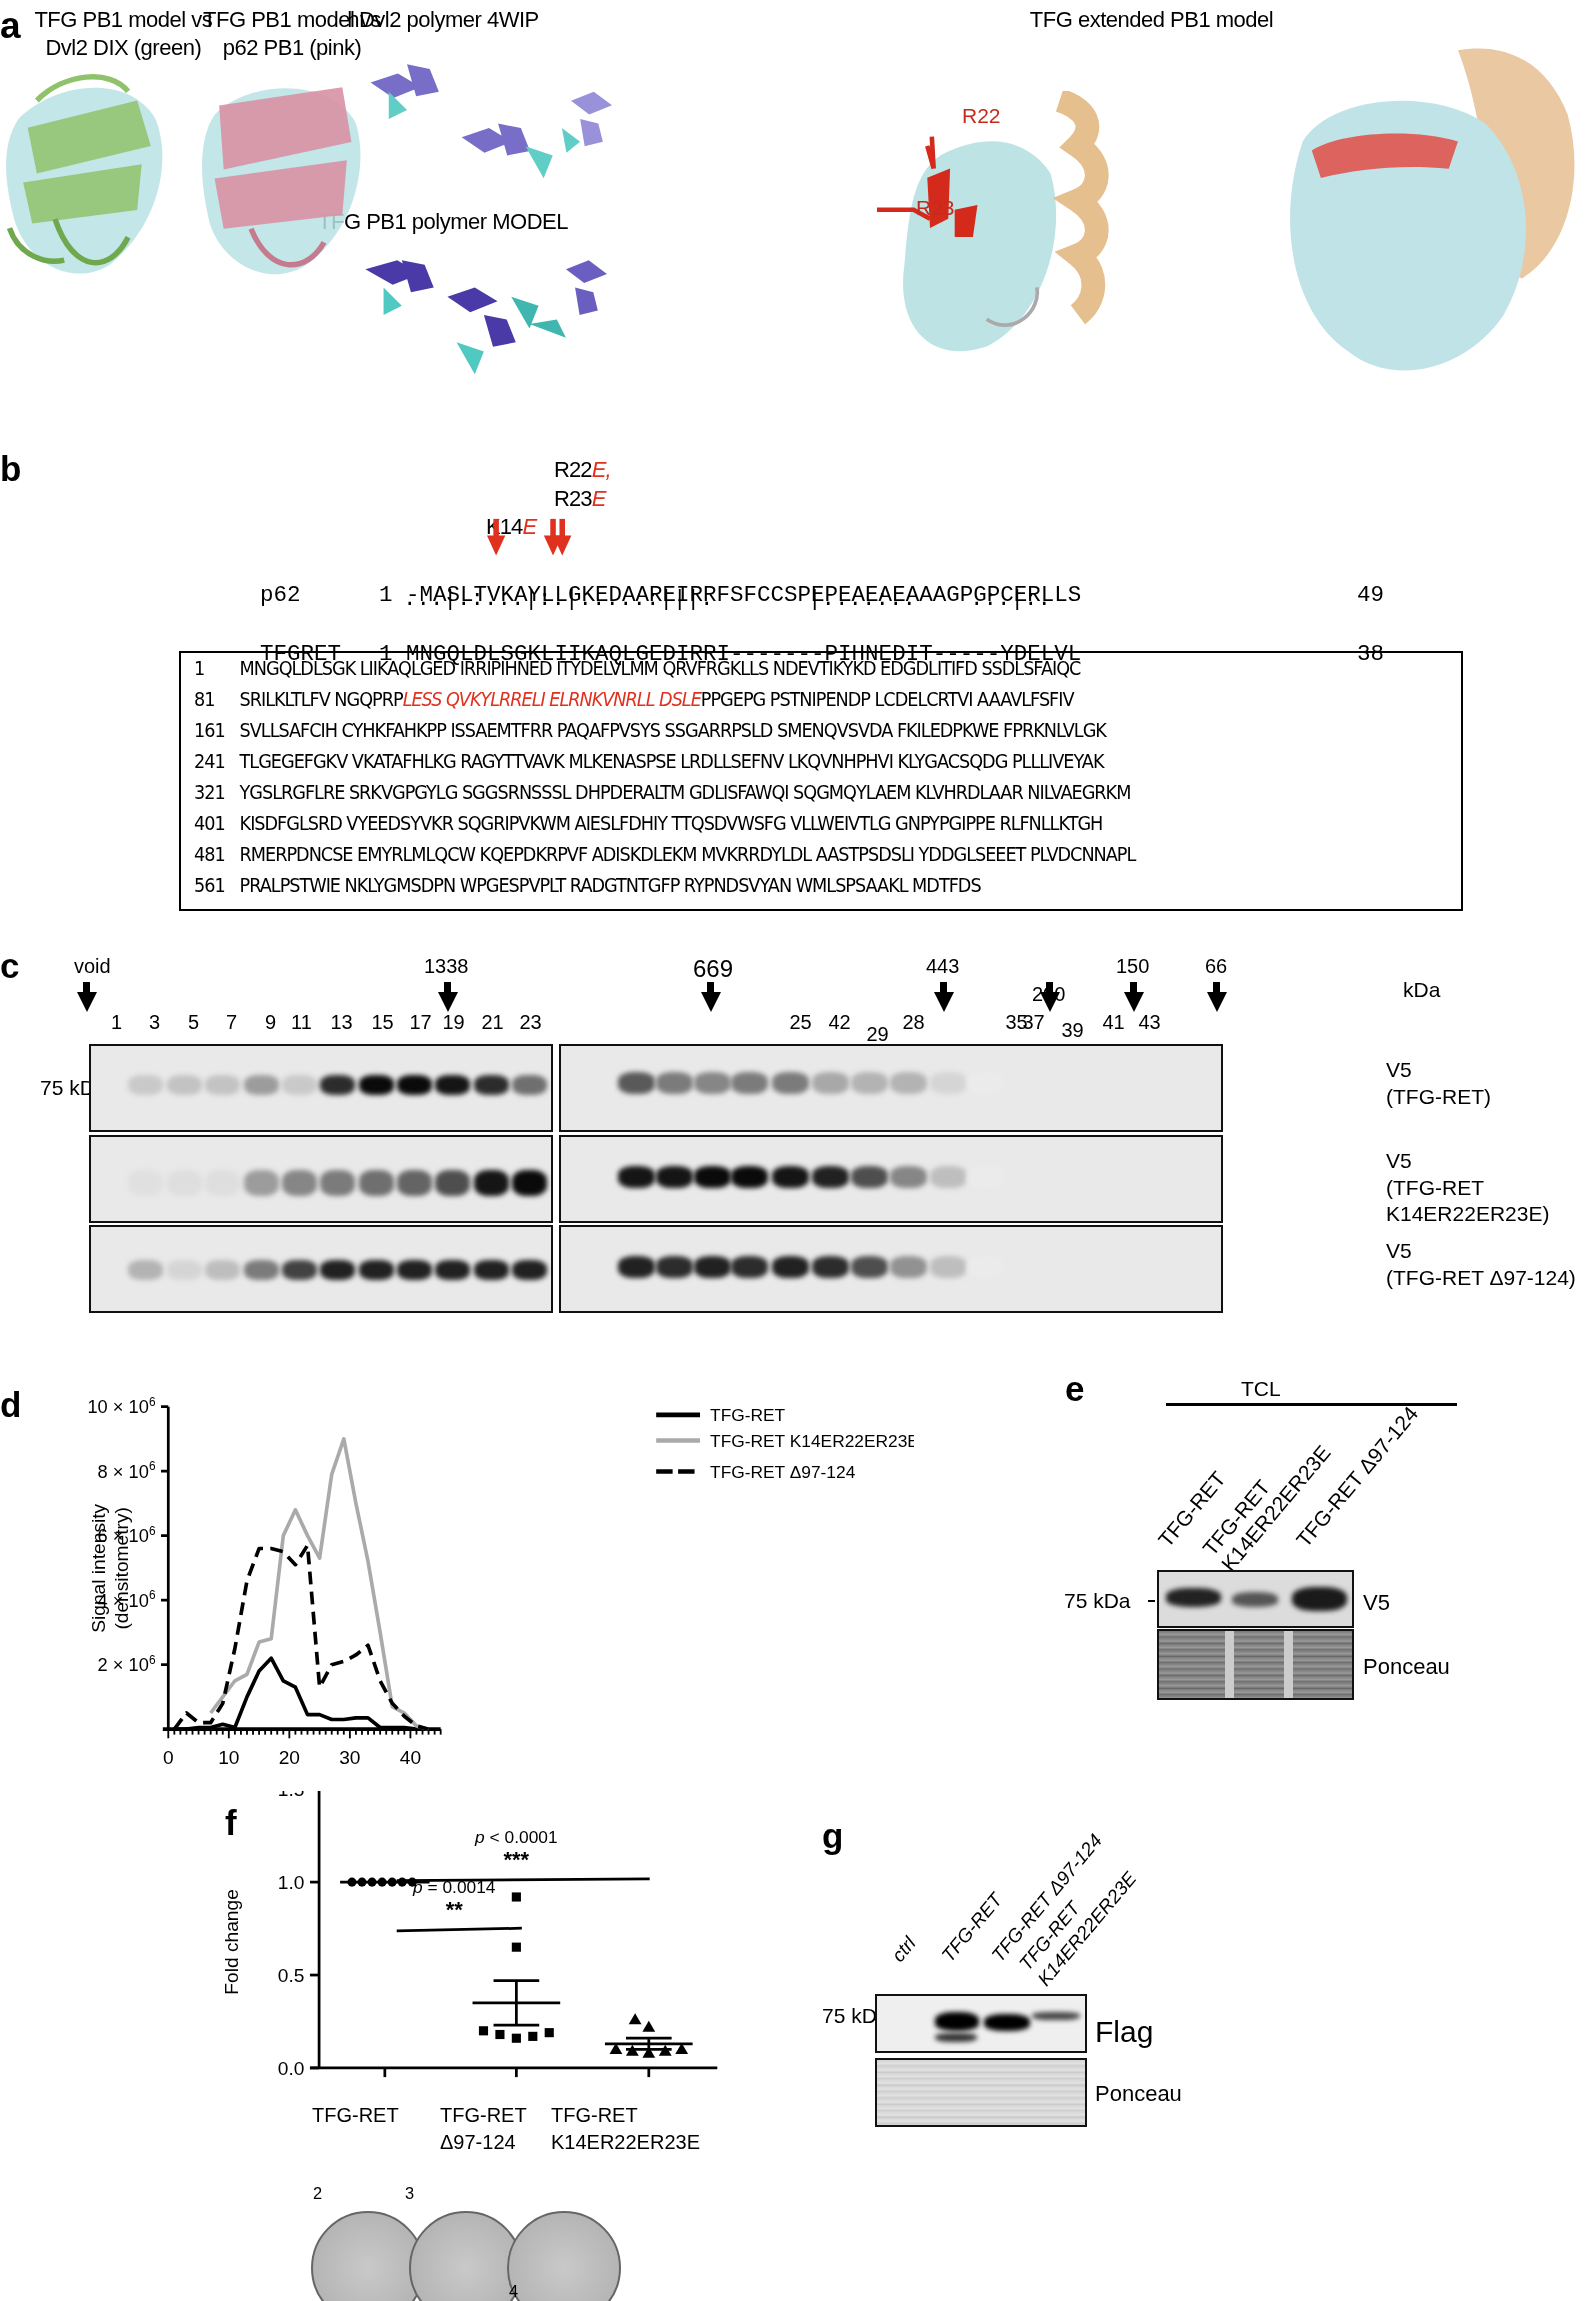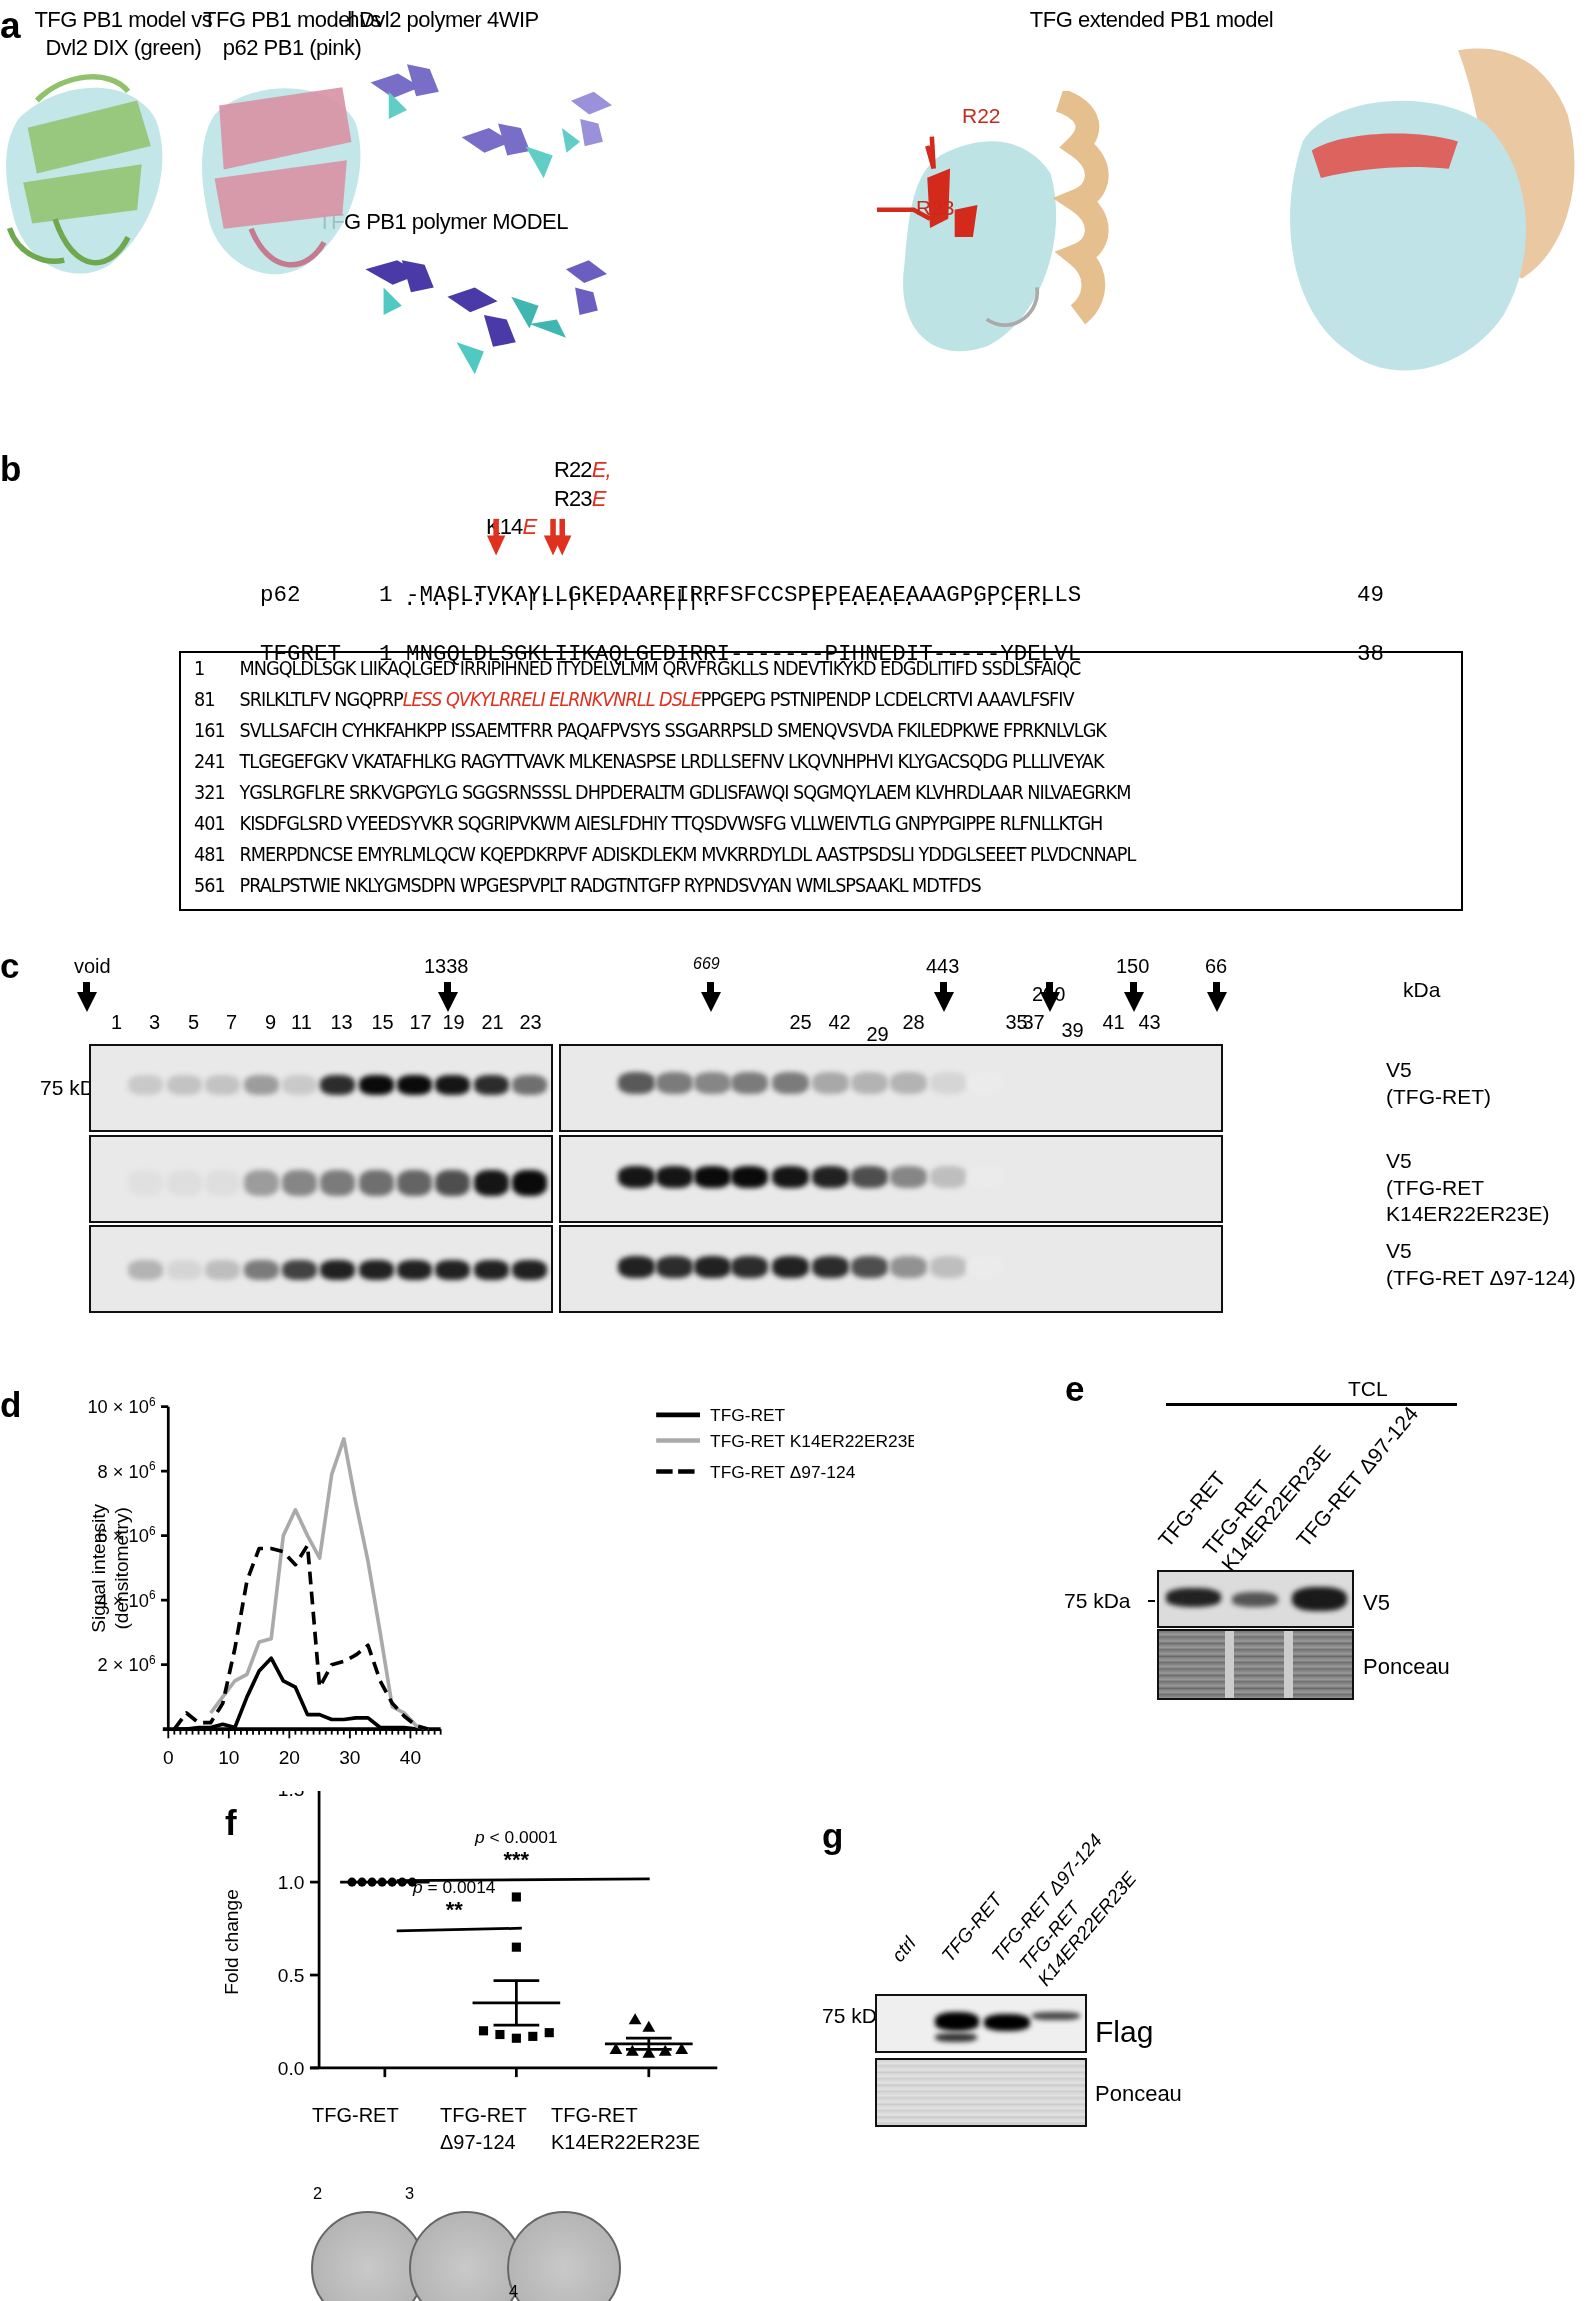--- a/index.html
+++ b/index.html
@@ -124,21 +124,21 @@
 </div>
 
 <div class="plabel" style="left:0;top:948px;">c</div>
 <div id="c-markers">
     <div class="txt" style="left:74px;top:955px;font-size:20px;">void</div>
     <div class="arrow-stem" style="left:83px;top:982px;"></div>
     <div class="arrow-down" style="left:77px;top:992px;"></div>
     <div class="txt" style="left:424px;top:955px;font-size:20px;">1338</div>
     <div class="arrow-stem" style="left:444px;top:982px;"></div>
     <div class="arrow-down" style="left:438px;top:992px;"></div>
-    <div class="txt" style="left:693px;top:955px;font-size:16px;font-style:italic;">669</div>
+    <div class="txt" style="left:693px;top:955px;font-size:24px;">669</div>
     <div class="arrow-stem" style="left:707px;top:982px;"></div>
     <div class="arrow-down" style="left:701px;top:992px;"></div>
     <div class="txt" style="left:926px;top:955px;font-size:20px;">443</div>
     <div class="arrow-stem" style="left:940px;top:982px;"></div>
     <div class="arrow-down" style="left:934px;top:992px;"></div>
     <div class="txt" style="left:1032px;top:955px;font-size:20px;margin-top:28px;">200</div>
     <div class="arrow-stem" style="left:1046px;top:982px;"></div>
     <div class="arrow-down" style="left:1040px;top:992px;"></div>
     <div class="txt" style="left:1116px;top:955px;font-size:20px;">150</div>
     <div class="arrow-stem" style="left:1130px;top:982px;"></div>
@@ -330,21 +330,21 @@
     <text x="777" y="1555" font-size="19" font-family="Liberation Sans, sans-serif">TFG-RET</text>
     <polyline points="230.375,1874.35 243.625,1856.7 256.875,1839.05 270.125,1831.99 283.375,1796.69 296.625,1793.16 309.875,1680.2 323.125,1651.96 336.375,1680.2 349.625,1704.91 362.875,1613.13 376.125,1574.3 389.375,1644.9 402.625,1708.44 415.875,1786.1 429.125,1867.29 442.375,1874.35 455.625,1888.47 468.875,1892" fill="none" stroke="#aaaaaa" stroke-width="4" stroke-dasharray="none" stroke-linejoin="round"></polyline>
     <line x1="718" y1="1576" x2="766" y2="1576" stroke="#aaaaaa" stroke-width="5" stroke-dasharray="none"></line>
     <text x="777" y="1583" font-size="19" font-family="Liberation Sans, sans-serif">TFG-RET K14ER22ER23E</text>
     <polyline points="190.625,1892 203.875,1874.35 217.125,1884.94 230.375,1884.94 243.625,1863.76 256.875,1803.75 270.125,1729.6200000000001 283.375,1694.32 296.625,1694.32 309.875,1697.85 323.125,1711.97 336.375,1690.79 349.625,1846.11 362.875,1821.4 376.125,1817.87 389.375,1810.81 402.625,1800.22 415.875,1839.05 429.125,1863.76 442.375,1877.88 455.625,1888.47 468.875,1892" fill="none" stroke="#000000" stroke-width="4" stroke-dasharray="14,8" stroke-linejoin="round"></polyline>
     <line x1="718" y1="1610" x2="766" y2="1610" stroke="#000000" stroke-width="5" stroke-dasharray="18,6"></line>
     <text x="777" y="1617" font-size="19" font-family="Liberation Sans, sans-serif">TFG-RET Δ97-124</text>
   </svg>
 
 <div class="plabel" style="left:1065px;top:1371px;">e</div>
-<div class="txt" style="left:1348px;top:1377px;">TCL</div>
+<div class="txt" style="left:1241px;top:1377px;">TCL</div>
 <div class="abs" style="left:1166px;top:1403px;width:291px;height:2.7px;background:#000;"></div>
 <div id="e-lanes">
     <div class="rot" style="left:1172px;top:1528px;line-height:24px;white-space:pre;">TFG-RET</div>
     <div class="rot" style="left:1235px;top:1528px;line-height:24px;white-space:pre;">TFG-RET
 K14ER22ER23E</div>
     <div class="rot" style="left:1310px;top:1528px;line-height:24px;white-space:pre;">TFG-RET Δ97-124</div>
   </div>
 <div class="txt" style="left:1064px;top:1589px;">75 kDa</div>
 <div class="abs" style="left:1148px;top:1600px;width:7.3px;height:1.8px;background:#000;"></div>
 <div class="blot" style="left:1157px;top:1570px;width:197px;height:58px;background:#dcdcdc;">

